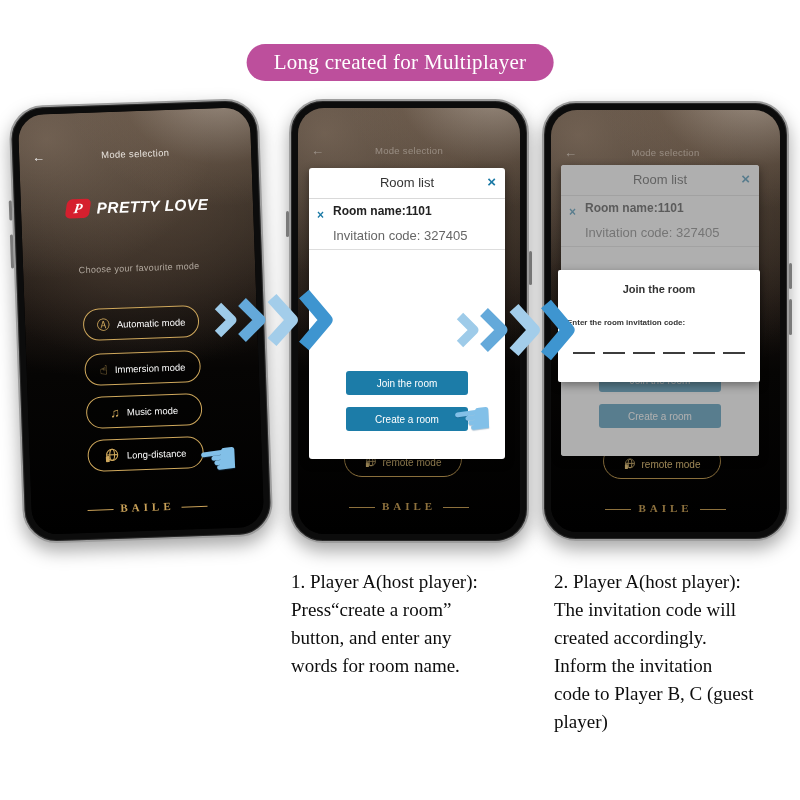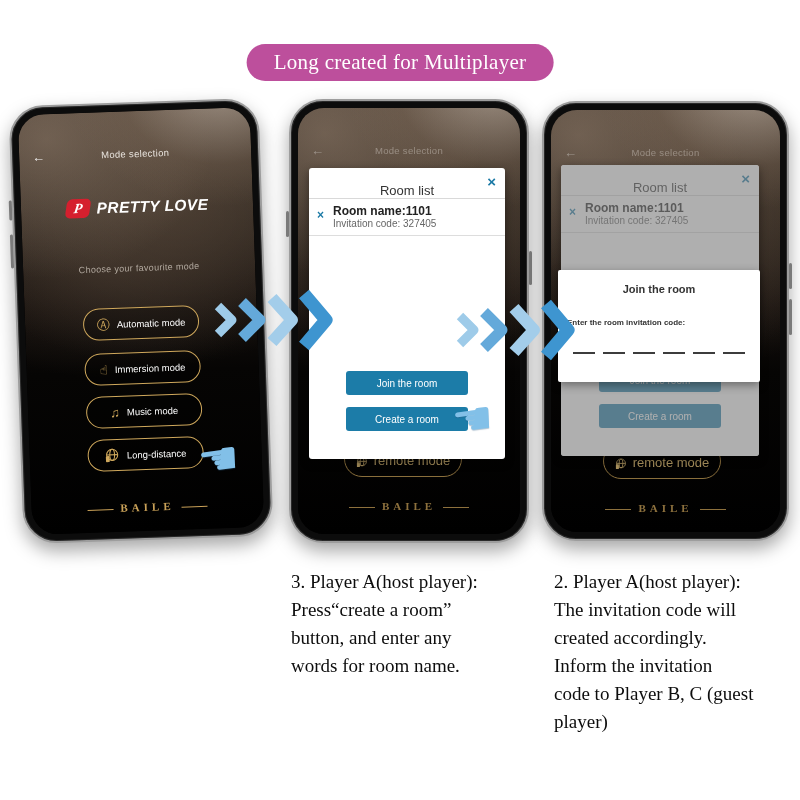--- a/index.html
+++ b/index.html
@@ -42,41 +42,41 @@
   .mode-glyph{color:#cfa85c;font-size:13px;line-height:13px;}
   .globe-ic{width:15px;height:15px;color:#cfa85c;}
   .baile{position:absolute;left:0;right:0;text-align:center;color:#c9a158;
     font-family:"Liberation Serif",serif;font-size:11px;font-weight:700;letter-spacing:4px;}
   .baile::before,.baile::after{content:"";display:inline-block;width:26px;height:1px;background:#c9a158;vertical-align:middle;margin:0 7px;}
   .dim-footer{opacity:.7;}
 
   
   .dialog{position:absolute;background:#fff;border-radius:3px;box-shadow:0 3px 10px rgba(0,0,0,.45);z-index:2;}
   .dlg-header{position:relative;height:30px;border-bottom:1px solid #d9d9d9;}
-  .dlg-title{position:absolute;left:0;right:0;top:15px;text-align:center;color:#333;font-size:13px;}
+  .dlg-title{position:absolute;left:0;right:0;top:7px;text-align:center;color:#333;font-size:13px;}
   .dlg-close{position:absolute;right:9px;top:6px;color:#1c7aa6;font-size:15px;font-weight:700;line-height:16px;}
   .room-row{position:relative;border-bottom:1px solid #ddd;padding:5px 8px 6px 24px;}
   .room-x{position:absolute;left:8px;top:9px;color:#1c7aa6;font-size:12px;font-weight:700;}
   .room-name{color:#222;font-size:12px;font-weight:700;}
-  .room-code{color:#666;font-size:10px;margin-top:0;}
+  .room-code{color:#666;font-size:13px;margin-top:10px;}
   .dlg-btn{position:absolute;left:50%;transform:translateX(-50%);width:122px;height:24px;background:#1c7ca8;border-radius:3px;
     color:#fff;font-size:10px;display:flex;align-items:center;justify-content:center;}
   .dim-overlay{position:absolute;inset:0;background:rgba(126,126,126,.62);z-index:3;border-radius:3px;}
 
   
   .join-modal{position:absolute;background:#fff;border-radius:2px;box-shadow:0 3px 10px rgba(0,0,0,.4);z-index:4;}
   .jm-title{position:absolute;top:13px;left:0;right:0;text-align:center;color:#333;font-size:11px;font-weight:700;}
   .jm-prompt{position:absolute;top:48px;left:9px;color:#333;font-size:8px;font-weight:700;}
   .jm-dashes{position:absolute;top:82px;left:0;right:0;display:flex;justify-content:center;gap:8px;}
   .dash{width:22px;border-bottom:2px solid #3c3c3c;}
 
   
   .remote-btn{position:absolute;width:118px;height:36px;border:1.2px solid #8a6f3c;border-radius:18px;z-index:1;
     display:flex;align-items:flex-end;justify-content:center;gap:6px;padding-bottom:8px;box-sizing:border-box;
-    color:#a8905c;font-size:13px;}
+    color:#a8905c;font-size:10px;}
   .remote-btn .globe-ic{width:12px;height:12px;color:#a8905c;}
 
   
   .chevrons{position:absolute;z-index:7;}
   .hand{position:absolute;z-index:8;color:#82c0e8;font-size:46px;line-height:46px;
     font-family:"DejaVu Sans",sans-serif;transform:rotate(-8deg);text-shadow:0 1px 1px rgba(40,90,130,.35);}
   .caption{position:absolute;font-family:"Liberation Serif","DejaVu Serif",serif;font-size:19px;line-height:1.47;color:#0d0d0d;white-space:pre-line;}
 </style>
 </head>
 <body>
@@ -230,21 +230,21 @@
   <svg class="chevrons" style="left:454px;top:294px;" width="124" height="72" viewBox="0 0 124 72">
     <path d="M6 22 L20 36 L6 50" stroke="#9ecbe9" stroke-width="9" fill="none" stroke-linejoin="round"></path>
     <path d="M30 18 L48 36 L30 54" stroke="#64a9da" stroke-width="11" fill="none" stroke-linejoin="round"></path>
     <path d="M60 14 L80 36 L60 58" stroke="#a3cdea" stroke-width="12" fill="none" stroke-linejoin="round"></path>
     <path d="M92 10 L114 36 L92 62" stroke="#3e95d0" stroke-width="13" fill="none" stroke-linejoin="round"></path>
   </svg>
 
   <div class="hand" style="left:198px;top:436px;">☚</div>
   <div class="hand" style="left:452px;top:396px;">☚</div>
 
-  <div class="caption" style="left:291px;top:568px;width:245px;">3. Player A(host player):
+  <div class="caption" style="left:291px;top:568px;width:245px;">1. Player A(host player):
 Press“create a room”
 button, and enter any
 words for room name.</div>
   <div class="caption" style="left:554px;top:568px;width:250px;">2. Player A(host player):
 The invitation code will
 created accordingly.
 Inform the invitation
 code to Player B, C (guest
 player)</div>
 

